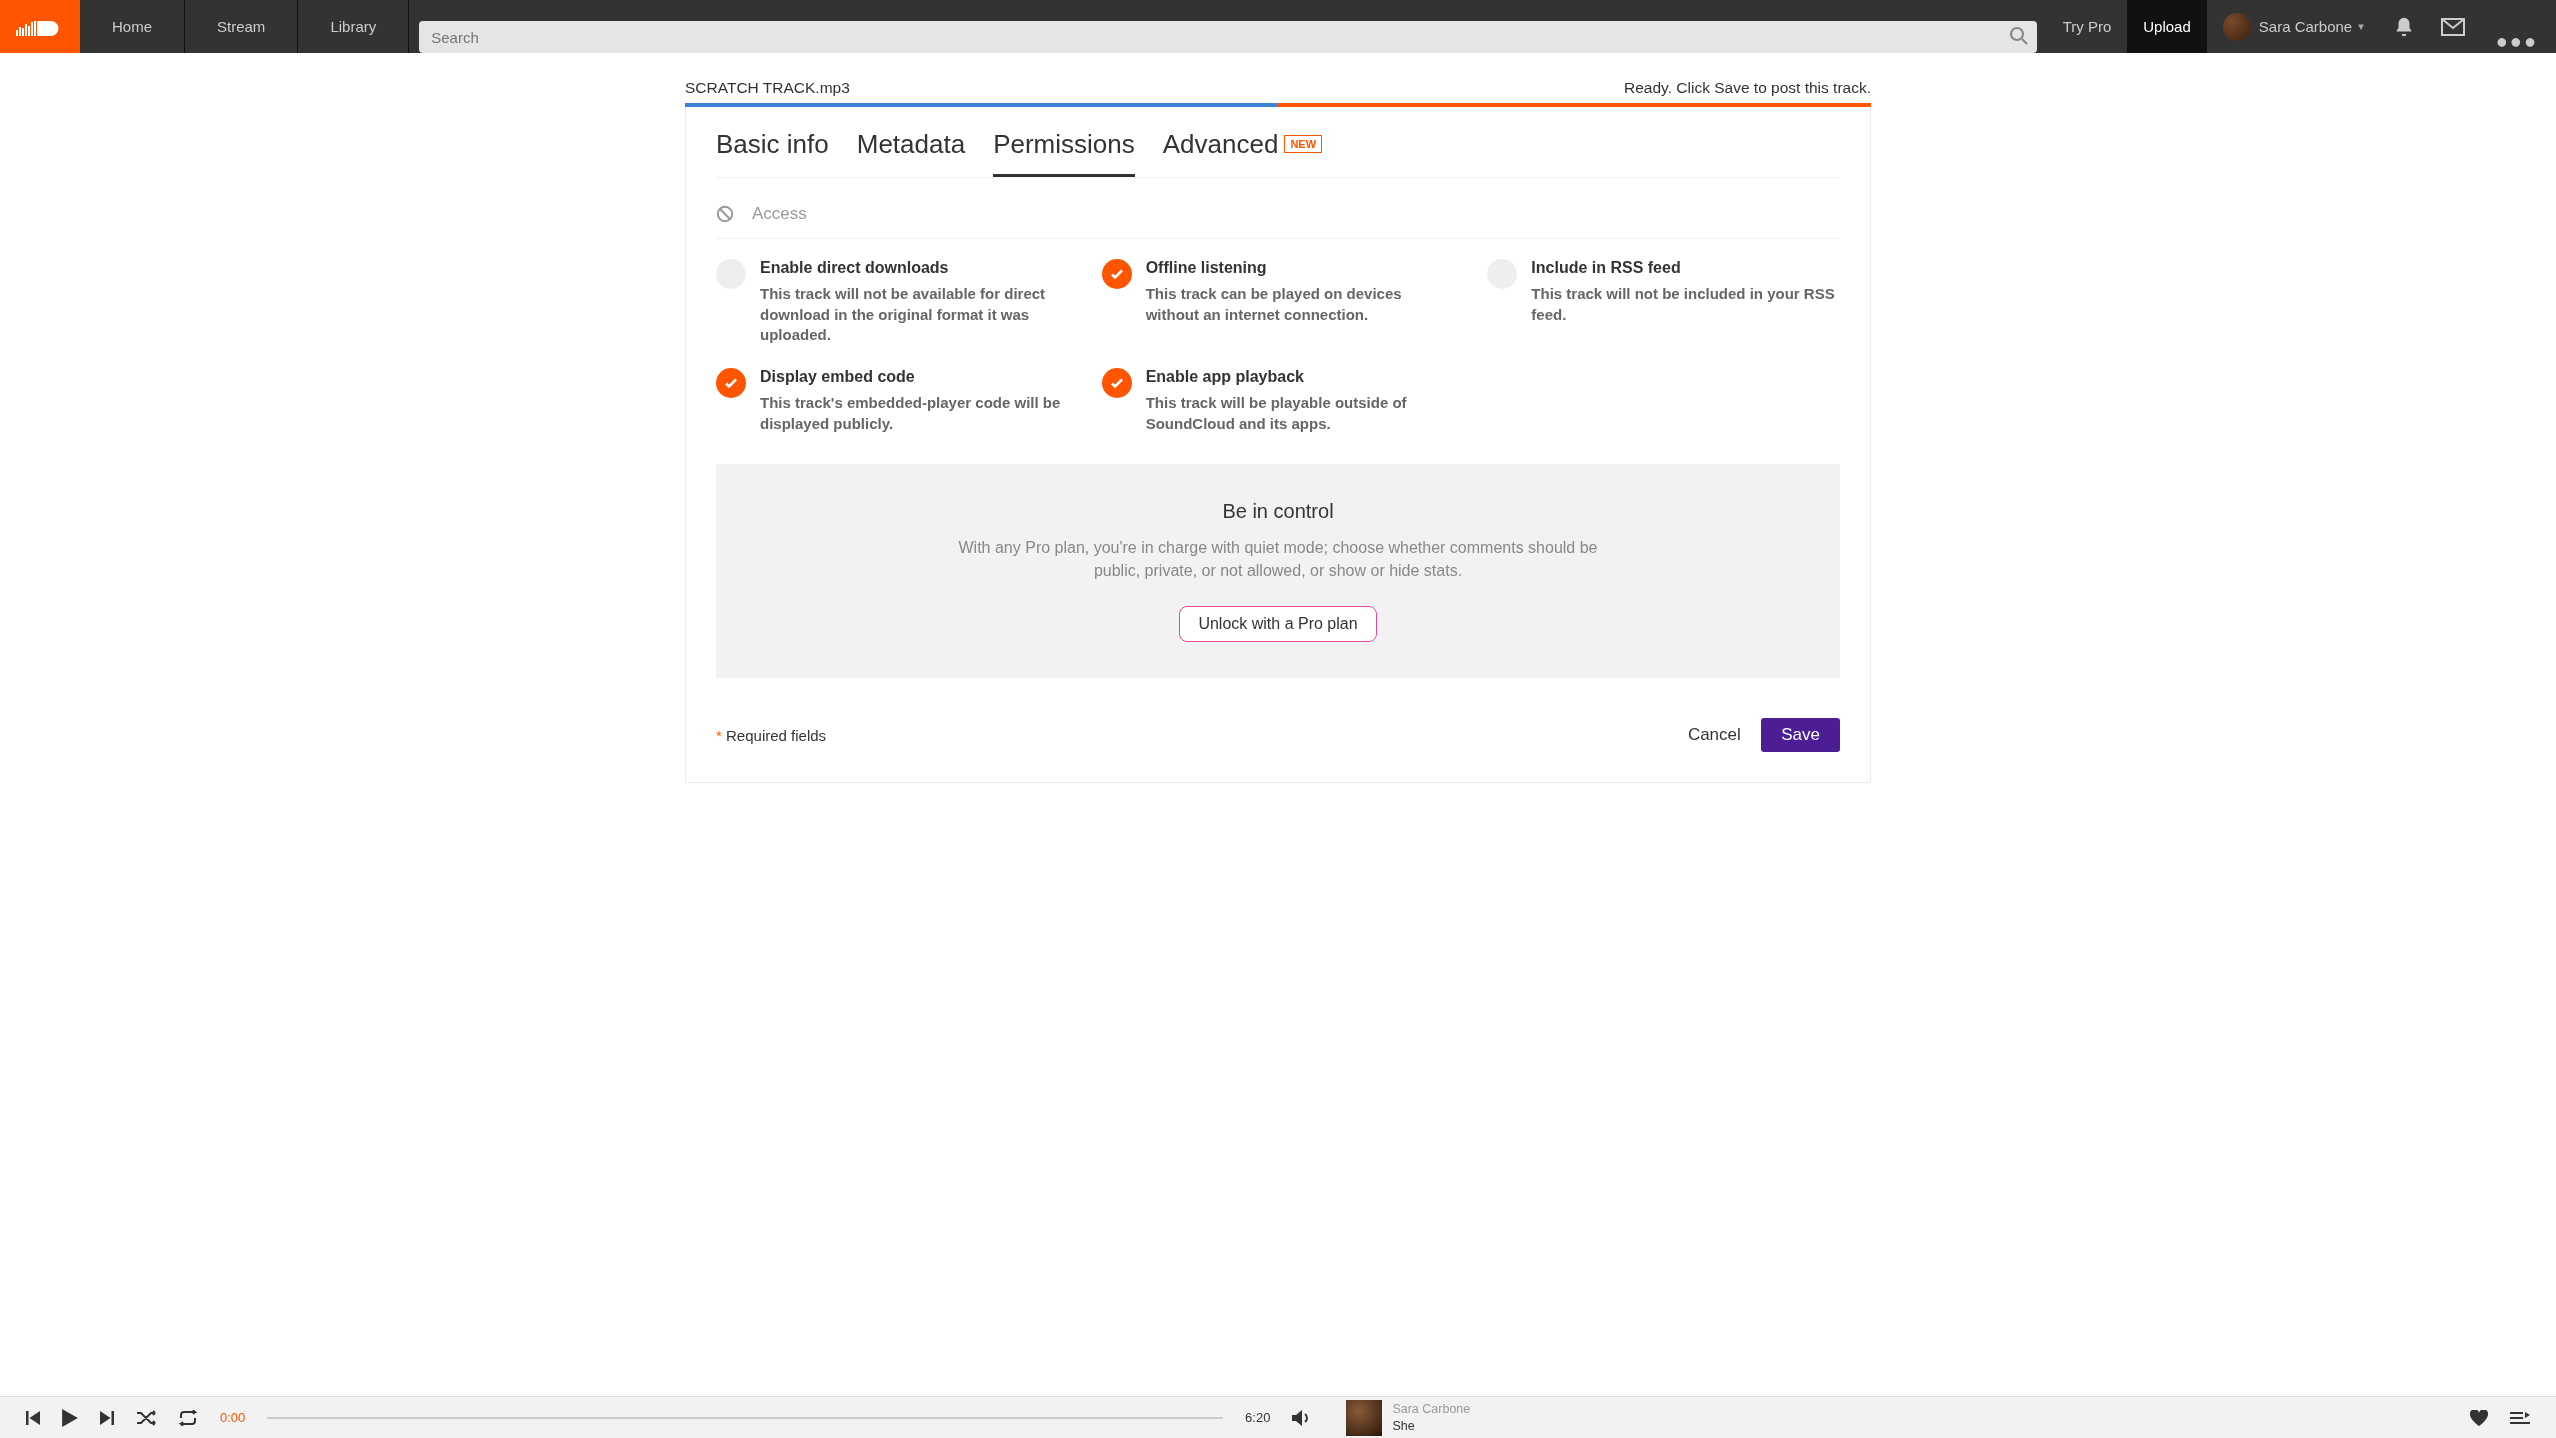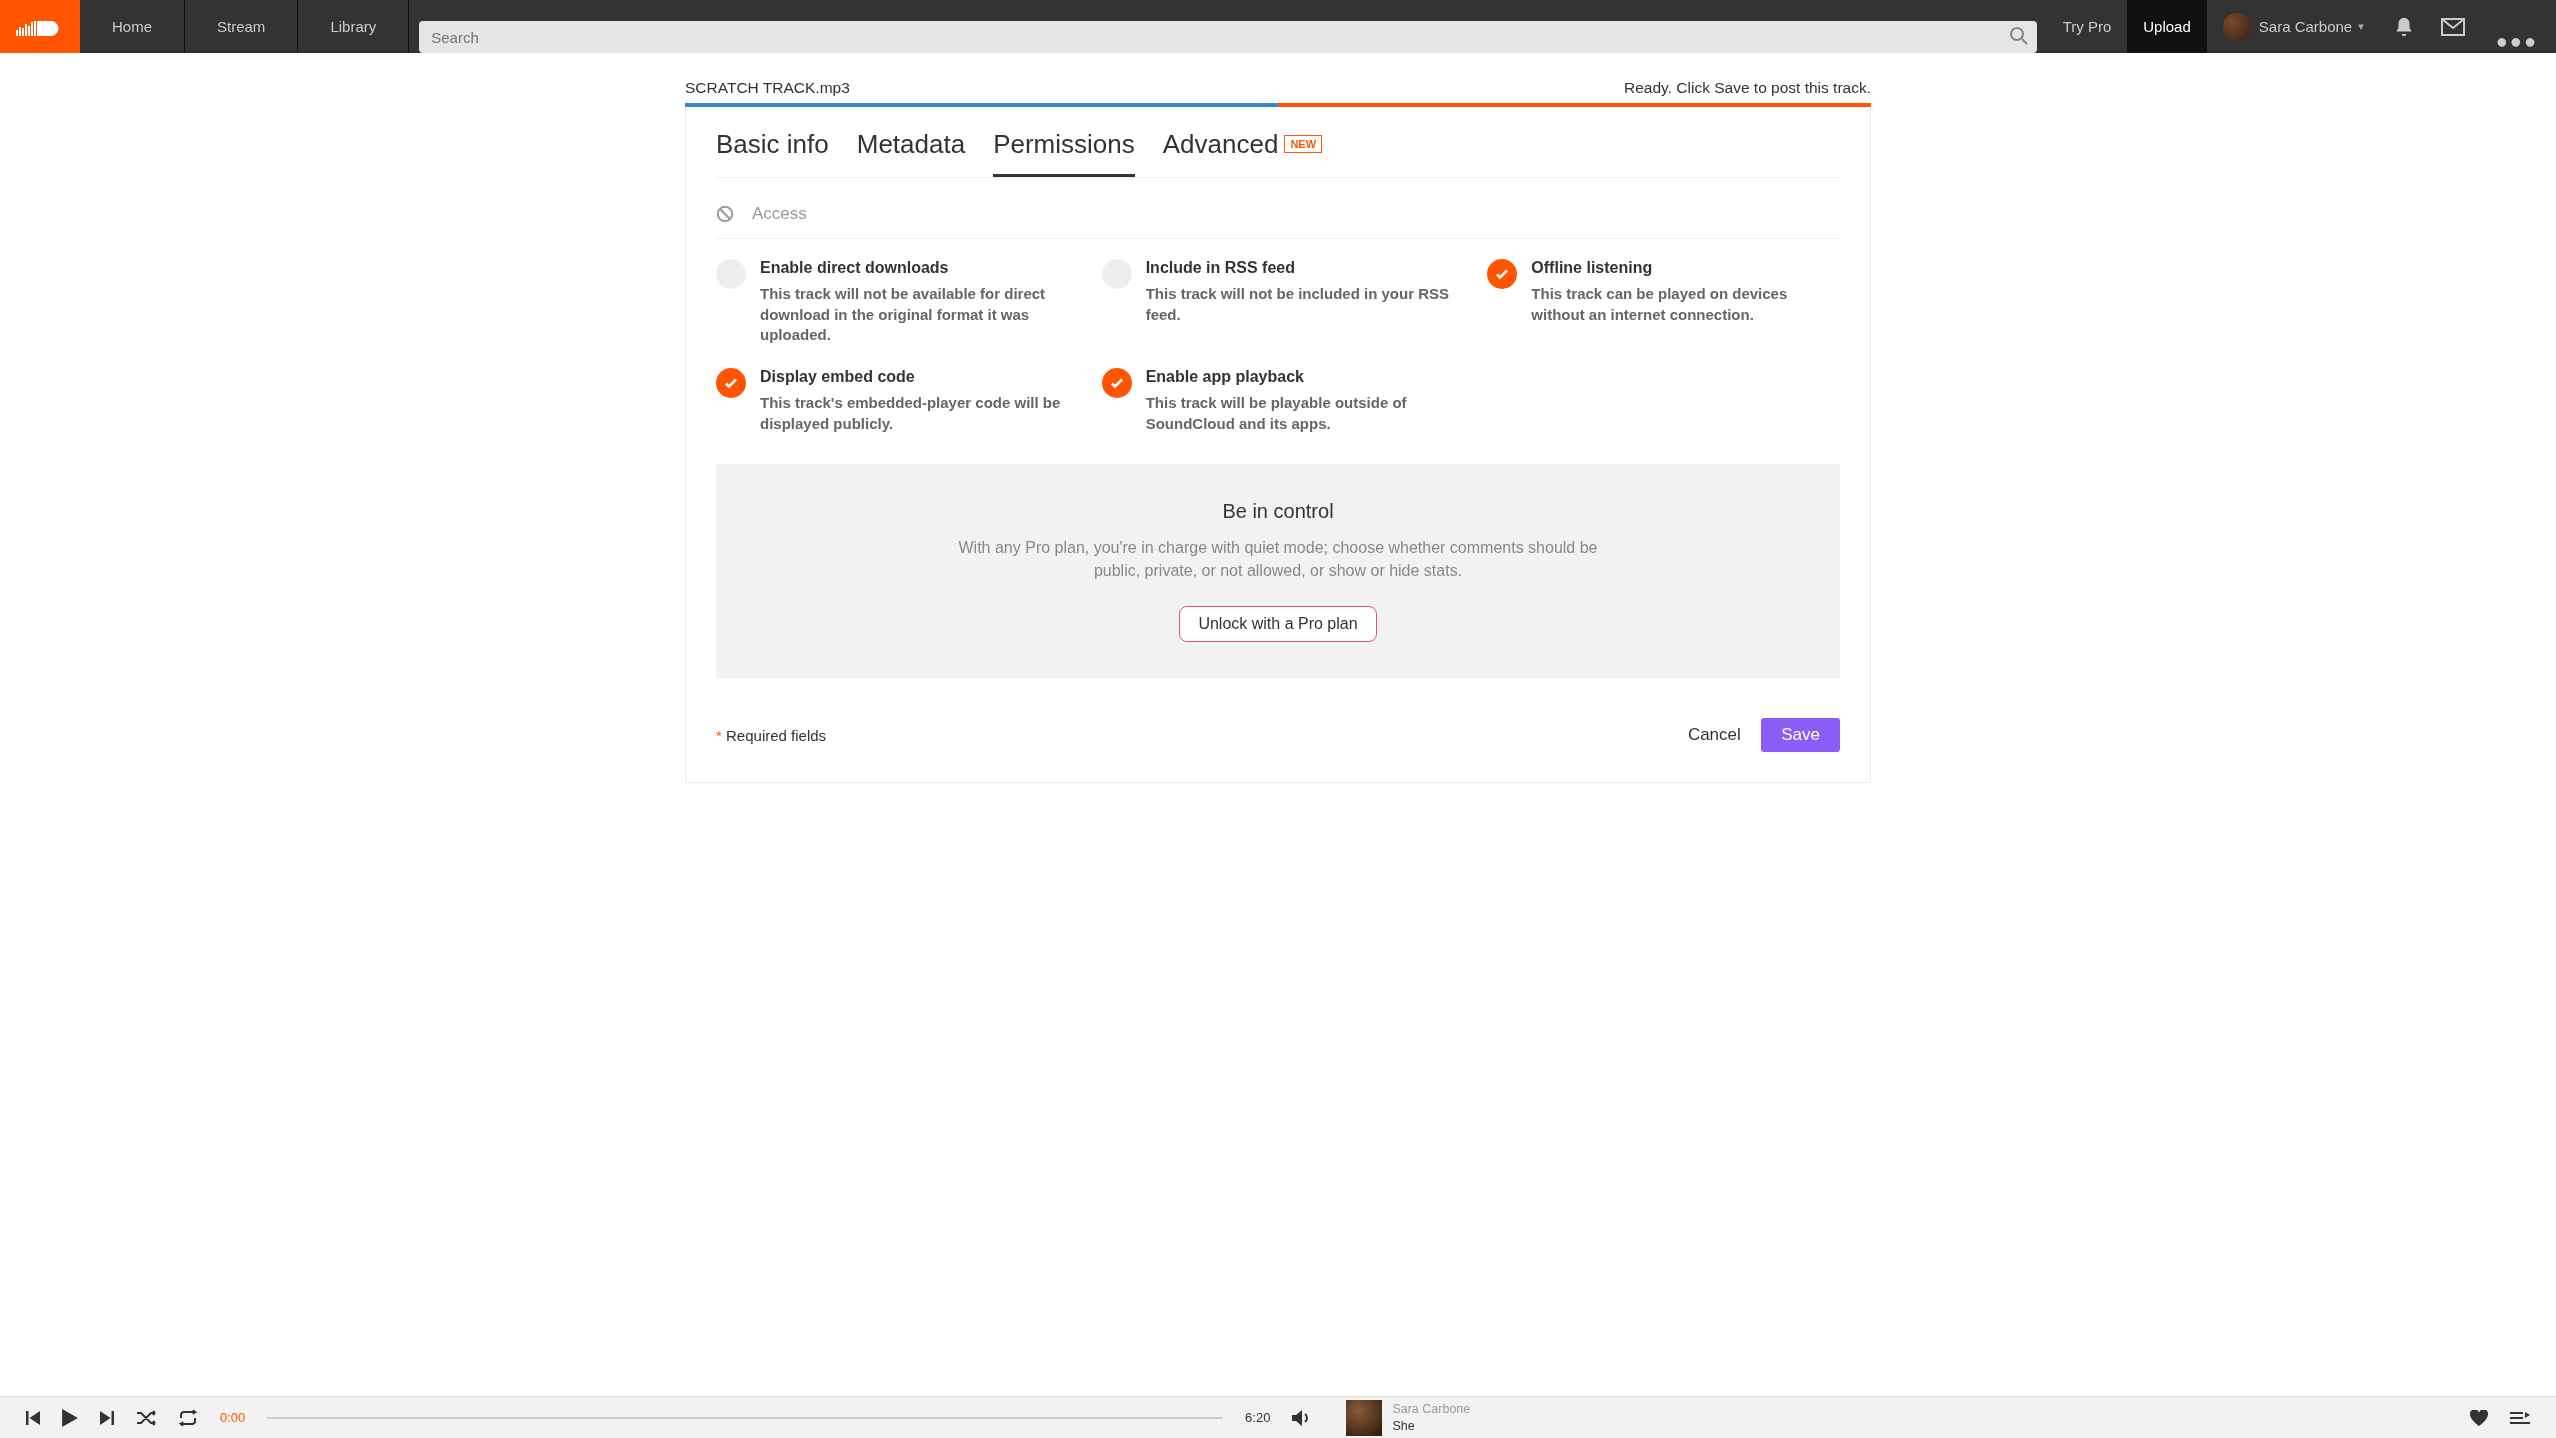--- a/index.html
+++ b/index.html
@@ -48,21 +48,21 @@
 
     .promo-box { background: #f2f2f2; padding: 36px 40px; text-align: center; margin-top: 10px; }
     .promo-title { font-size: 20px; color: #333; margin-bottom: 14px; }
     .promo-text { font-size: 16px; color: #888; margin-bottom: 24px; max-width: 660px; margin-left: auto; margin-right: auto; line-height: 1.4; }
     .promo-btn { background: #fff; border: 1px solid #ec4899; padding: 8px 18px; font-size: 16px; border-radius: 8px; cursor: pointer; color: #333; }
 
     .footer-row { display: flex; justify-content: space-between; align-items: center; padding-top: 40px; }
     .req-fields { font-size: 15px; }
     .req-star { color: #ff5500; }
     .btn-cancel { background: none; border: none; font-size: 17px; color: #333; cursor: pointer; margin-right: 16px; }
-    .btn-save { background: #8b5cf6; color: #fff; border: none; font-size: 17px; padding: 7px 20px; border-radius: 3px; cursor: pointer; }
+    .btn-save { background: #4c1d95; color: #fff; border: none; font-size: 17px; padding: 7px 20px; border-radius: 3px; cursor: pointer; }
 
     
     .player-bar { position: fixed; bottom: 0; left: 0; right: 0; height: 42px; background: #f2f2f2; border-top: 1px solid #ddd; display: flex; align-items: center; padding: 0 26px; gap: 22px; }
     .pl-ctrl { background: none; border: none; cursor: pointer; color: #333; display: flex; align-items: center; }
     .pl-time { font-size: 13px; color: #ff5500; }
     .pl-track { flex: 1; position: relative; height: 2px; background: #ccc; }
     .pl-duration { font-size: 13px; color: #333; }
     .pl-nowplaying { display: flex; align-items: center; gap: 10px; margin-left: 12px; }
     .pl-art { width: 36px; height: 36px; background: radial-gradient(circle at 35% 30%, #8a5a3a, #2a1808); }
     .pl-meta { font-size: 12.5px; line-height: 1.3; }
@@ -161,35 +161,35 @@
 
     <div class="perm-grid" id="perm-grid">
         <div class="perm-item">
           <div class="check-circle off"></div>
           <div>
             <div class="perm-title">Enable direct downloads</div>
             <div class="perm-desc">This track will not be available for direct download in the original format it was uploaded.</div>
           </div>
         </div>
         <div class="perm-item">
-          <div class="check-circle off"></div>
-          <div>
-            <div class="perm-title">Include in RSS feed</div>
-            <div class="perm-desc">This track will not be included in your RSS feed.</div>
-          </div>
-        </div>
-        <div class="perm-item">
           <div class="check-circle on">
             <svg width="16" height="16" viewBox="0 0 16 16" fill="none" stroke-width="2.5">
               <path d="M3 8.5l3 3 7-7"></path>
             </svg>
           </div>
           <div>
             <div class="perm-title">Offline listening</div>
             <div class="perm-desc">This track can be played on devices without an internet connection.</div>
+          </div>
+        </div>
+        <div class="perm-item">
+          <div class="check-circle off"></div>
+          <div>
+            <div class="perm-title">Include in RSS feed</div>
+            <div class="perm-desc">This track will not be included in your RSS feed.</div>
           </div>
         </div>
         <div class="perm-item">
           <div class="check-circle on">
             <svg width="16" height="16" viewBox="0 0 16 16" fill="none" stroke-width="2.5">
               <path d="M3 8.5l3 3 7-7"></path>
             </svg>
           </div>
           <div>
             <div class="perm-title">Display embed code</div>

